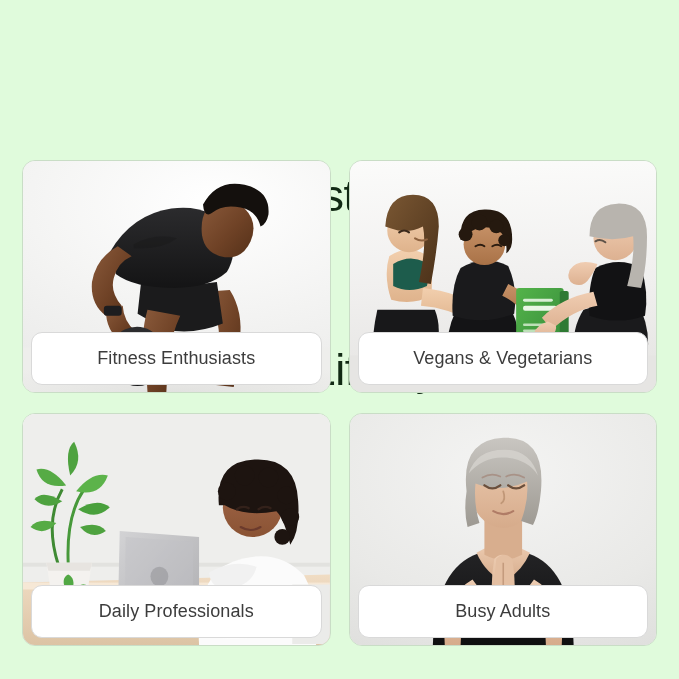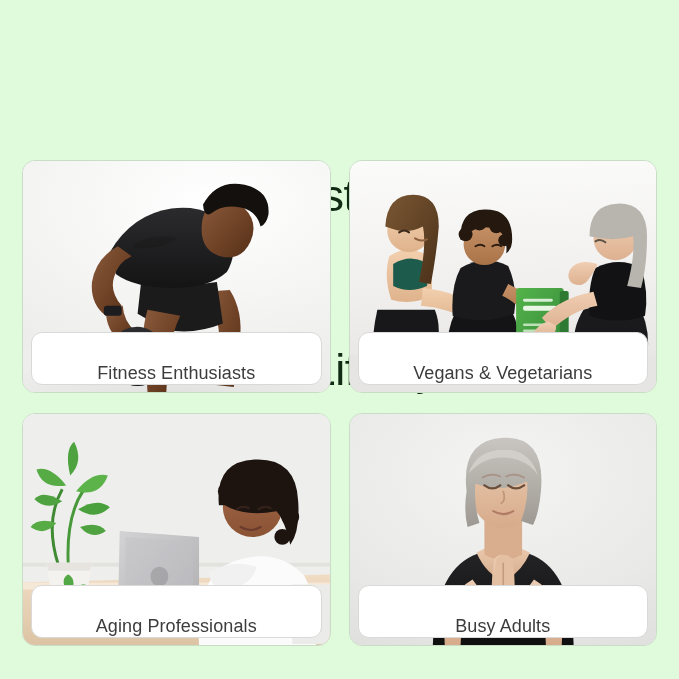--- a/index.html
+++ b/index.html
@@ -51,21 +51,21 @@
       linear-gradient(170deg,#f7f7f6 0%,#ececea 62%,#dededc 100%);}
   .bg-d{position:absolute;inset:0;background:
       radial-gradient(120% 110% at 50% 26%, #f4f4f3 0%, #e9e9e7 52%, #d8d8d6 100%);}
 
   
   .pill{
     position:absolute;left:8px;right:8px;bottom:7px;height:51px;
     background:#ffffff;
     border:1px solid #d9d9d9;
     border-radius:11px;
-    display:flex;align-items:flex-end;justify-content:center;
+    display:flex;align-items:center;justify-content:center;
     z-index:6;
   }
   .pill span{
     color:#3c3c3c;
     font-size:18px;
     font-weight:400;
     letter-spacing:0.1px;
     white-space:nowrap;
   }
 
@@ -288,21 +288,21 @@
             <ellipse cx="214" cy="218" rx="30" ry="9" fill="#fdfdfd"></ellipse>
             <ellipse cx="214" cy="216" rx="21" ry="6" fill="#f0f0ef"></ellipse>
             <path d="M206 212 q8 -12 16 0 q-4 6 -16 0z" fill="#3fb83a"></path>
             <rect x="209" y="204" width="10" height="9" rx="2" fill="#49c243"></rect>
           </g>
 
           <rect x="272" y="172" width="38" height="60" fill="#ebebe9"></rect>
         </svg>
       </div>
       <div class="pill">
-        <span>Aging Professionals</span>
+        <span>Daily Professionals</span>
       </div>
     </div>
 
     <div class="card">
       <div class="photo">
         <div class="bg-d"></div>
         <svg viewBox="0 0 310 233" preserveAspectRatio="xMidYMid slice">
           <defs>
             <linearGradient id="skinD" x1="0" y1="0" x2="0" y2="1">
               <stop offset="0%" stop-color="#eccbb0"></stop>

